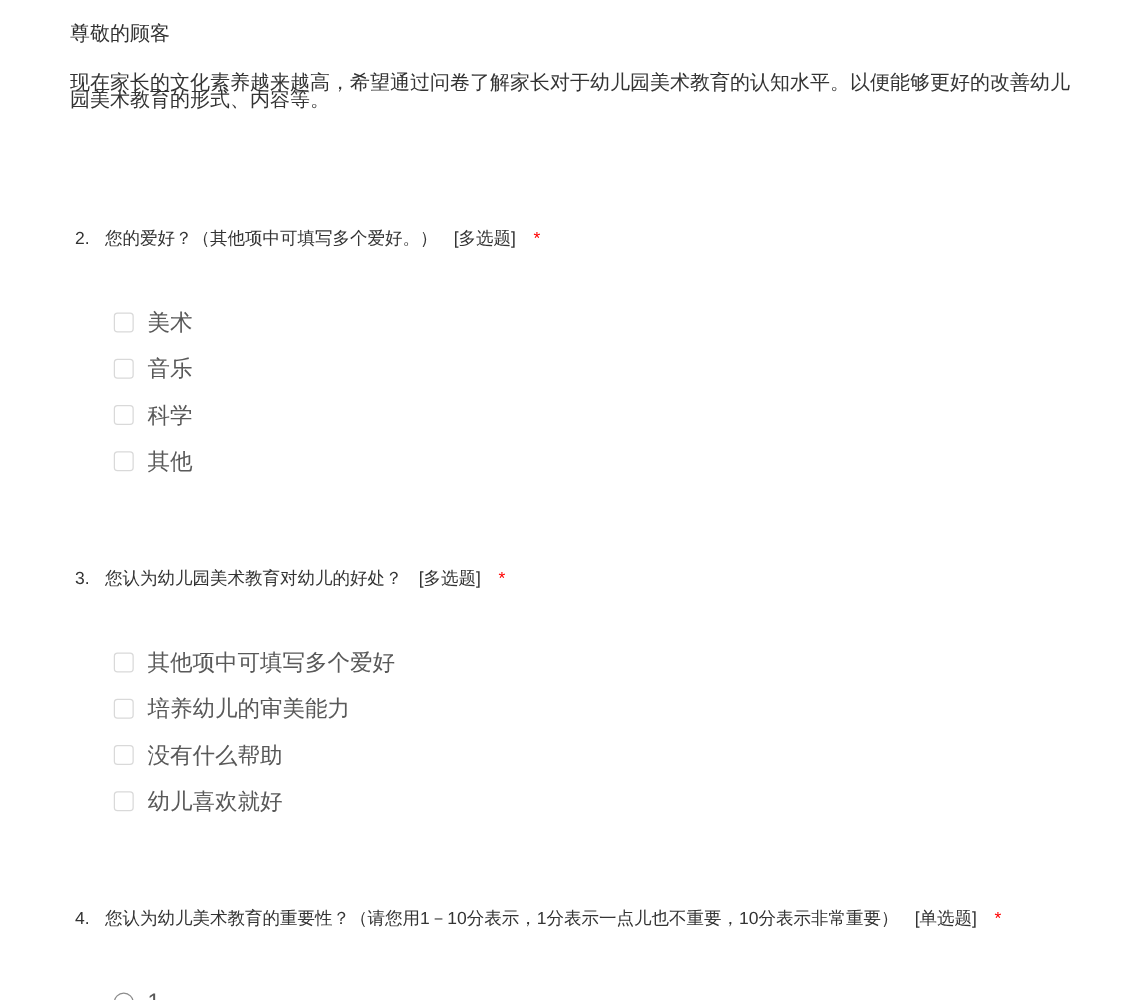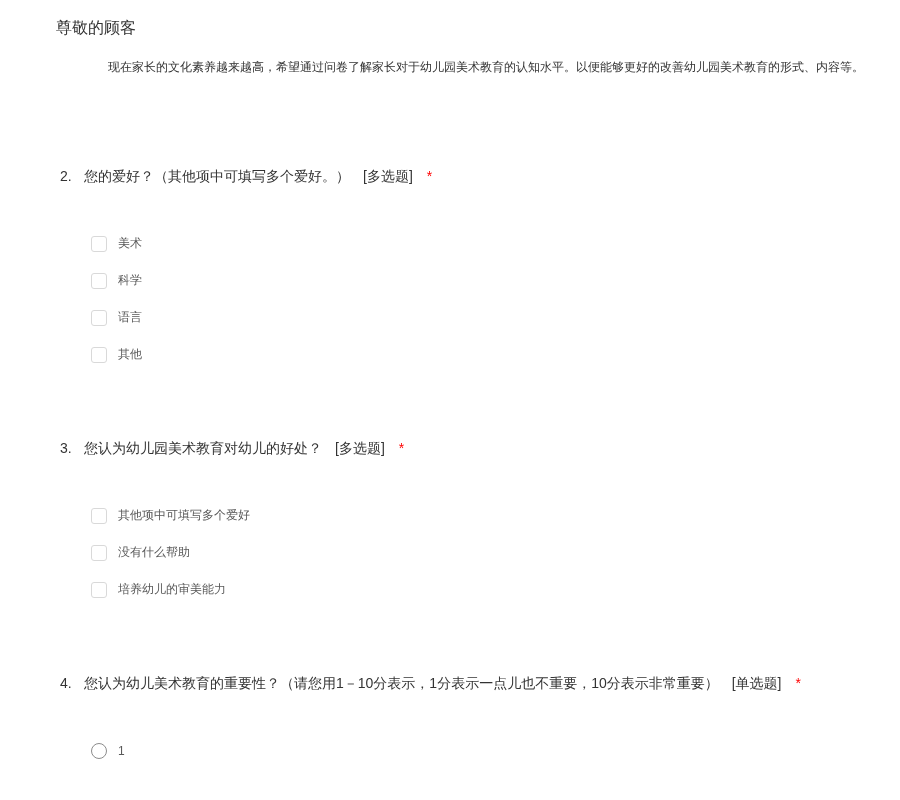--- a/index.html
+++ b/index.html
@@ -12,24 +12,23 @@
   .container { padding: 20px 36px 0 56px; }
 
   .page-title {
     font-size: 16px;
     line-height: 16px;
     color: #333333;
     font-weight: normal;
   }
   .intro {
     margin-top: 24px;
-    font-size: 12px;
+    font-size: 16px;
     line-height: 14px;
     color: #333333;
-    text-align: right;
   }
 
   .question-block { margin-top: 38px; }
   .question-block.first { margin-top: 65px; }
 
   .q-title {
     display: flex;
     align-items: baseline;
     font-size: 14px;
     line-height: 20px;
@@ -54,21 +53,21 @@
     background: #ffffff;
     border: 1px solid #d9d9d9;
     border-radius: 3px;
   }
   .box.radio {
     border-radius: 50%;
     border-color: #8c8c8c;
   }
   .option-label {
     margin-left: 11px;
-    font-size: 12px;
+    font-size: 18px;
     color: #595959;
   }
 </style>
 </head>
 <body>
 
 <div class="container">
   <h1 class="page-title">尊敬的顾客</h1>
   <p class="intro">现在家长的文化素养越来越高，希望通过问卷了解家长对于幼儿园美术教育的认知水平。以便能够更好的改善幼儿园美术教育的形式、内容等。</p>
   <div id="questions">
@@ -79,25 +78,25 @@
           <span class="q-tag">[多选题]</span>
           <span class="q-star">*</span>
         </div>
         <div class="options">
           <div class="option-row">
             <span class="box"></span>
             <span class="option-label">美术</span>
           </div>
           <div class="option-row">
             <span class="box"></span>
-            <span class="option-label">科学</span>
+            <span class="option-label">音乐</span>
           </div>
           <div class="option-row">
             <span class="box"></span>
-            <span class="option-label">语言</span>
+            <span class="option-label">科学</span>
           </div>
           <div class="option-row">
             <span class="box"></span>
             <span class="option-label">其他</span>
           </div>
         </div>
       </div>
       <div class="question-block">
         <div class="q-title">
           <span class="q-number">3.</span>
@@ -105,25 +104,29 @@
           <span class="q-tag">[多选题]</span>
           <span class="q-star">*</span>
         </div>
         <div class="options">
           <div class="option-row">
             <span class="box"></span>
             <span class="option-label">其他项中可填写多个爱好</span>
           </div>
           <div class="option-row">
             <span class="box"></span>
+            <span class="option-label">培养幼儿的审美能力</span>
+          </div>
+          <div class="option-row">
+            <span class="box"></span>
             <span class="option-label">没有什么帮助</span>
           </div>
           <div class="option-row">
             <span class="box"></span>
-            <span class="option-label">培养幼儿的审美能力</span>
+            <span class="option-label">幼儿喜欢就好</span>
           </div>
         </div>
       </div>
       <div class="question-block">
         <div class="q-title">
           <span class="q-number">4.</span>
           <span class="q-text">您认为幼儿美术教育的重要性？（请您用1－10分表示，1分表示一点儿也不重要，10分表示非常重要）</span>
           <span class="q-tag">[单选题]</span>
           <span class="q-star">*</span>
         </div>

